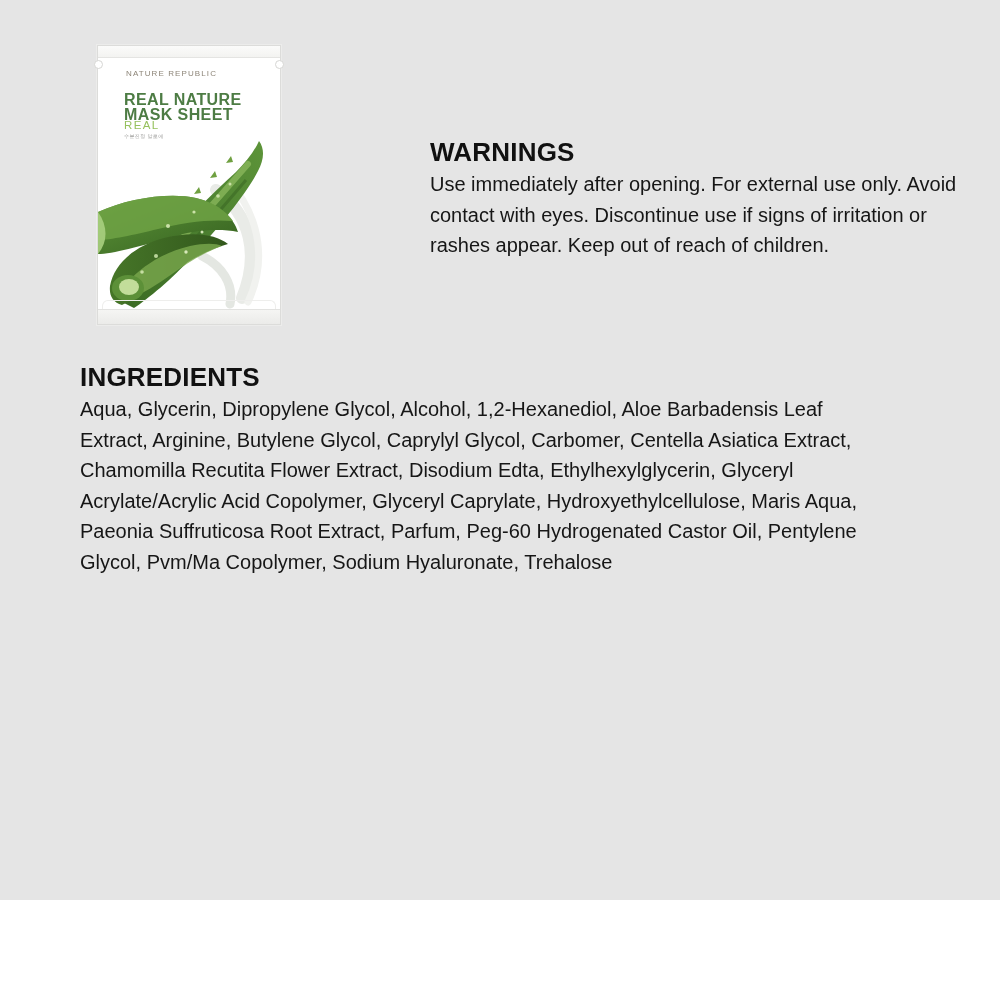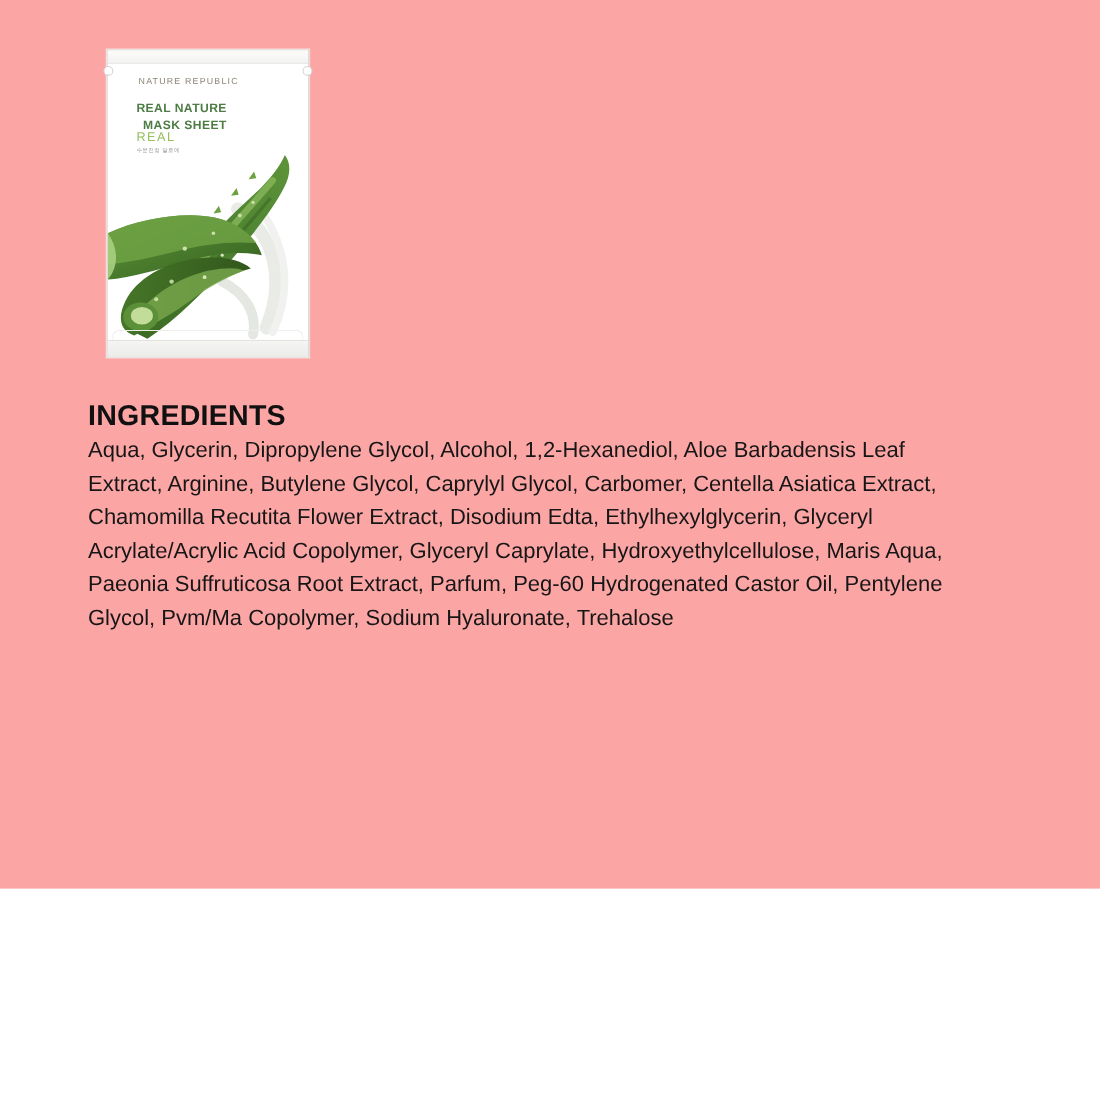--- a/index.html
+++ b/index.html
@@ -1,19 +1,19 @@
 <!DOCTYPE html>
 <html><head>
 <meta charset="utf-8">
 <style>
   html,body{margin:0;padding:0;background:#ffffff;}
   .page{
     position:relative;
-    width:1000px;height:808px;
-    background:#fca5a5;
+    width:1000px;height:900px;
+    background:#e5e5e5;
     font-family:"Liberation Sans", sans-serif;
     color:#161616;
     overflow:hidden;
   }
 
   
   .package{
     position:absolute;left:97px;top:45px;
     width:184px;height:280px;
     background:#ffffff;
@@ -43,22 +43,22 @@
   .notch.left{left:-4px;}
   .notch.right{right:-4px;}
 
   .pkg-brand{
     position:absolute;left:28px;top:23px;
     font-size:8px;letter-spacing:1.1px;
     color:#8d8578;white-space:nowrap;
   }
   .pkg-title{
     position:absolute;left:26px;top:46px;
-    font-size:11px;font-weight:bold;letter-spacing:.4px;
-    line-height:15px;color:#4d7c44;white-space:pre-line;text-align:right;
+    font-size:16px;font-weight:bold;letter-spacing:.4px;
+    line-height:15px;color:#4d7c44;white-space:pre-line;
   }
   .pkg-variant{
     position:absolute;left:26px;top:73px;
     font-size:11.5px;letter-spacing:1.4px;
     color:#96c15d;
   }
   .pkg-korean{
     position:absolute;left:26px;top:87px;
     font-size:5px;color:#9a9a98;letter-spacing:.4px;
   }
@@ -143,19 +143,23 @@
       <circle cx="88" cy="116" r="1.7" fill="#e2f1c6" opacity=".9"></circle>
       <circle cx="44" cy="136" r="1.8" fill="#d6eab4" opacity=".85"></circle>
       <circle cx="104" cy="96" r="1.5" fill="#e2f1c6" opacity=".9"></circle>
       <circle cx="132" cy="48" r="1.5" fill="#d6eab4" opacity=".85"></circle>
     </svg>
 
     <div class="inner-edge"></div>
     <div class="seal-bottom"></div>
   </div>
 
+  <section class="warnings">
+    <h2 class="sec-heading">WARNINGS</h2>
+    <p class="sec-body">Use immediately after opening. For external use only. Avoid contact with eyes. Discontinue use if signs of irritation or rashes appear. Keep out of reach of children.</p>
+  </section>
 
   <section class="ingredients">
     <h2 class="sec-heading">INGREDIENTS</h2>
     <p class="sec-body">Aqua, Glycerin, Dipropylene Glycol, Alcohol, 1,2-Hexanediol, Aloe Barbadensis Leaf Extract, Arginine, Butylene Glycol, Caprylyl Glycol, Carbomer, Centella Asiatica Extract, Chamomilla Recutita Flower Extract, Disodium Edta, Ethylhexylglycerin, Glyceryl Acrylate/Acrylic Acid Copolymer, Glyceryl Caprylate, Hydroxyethylcellulose, Maris Aqua, Paeonia Suffruticosa Root Extract, Parfum, Peg-60 Hydrogenated Castor Oil, Pentylene Glycol, Pvm/Ma Copolymer, Sodium Hyaluronate, Trehalose</p>
   </section>
 
 </div>
 
 </body></html>

